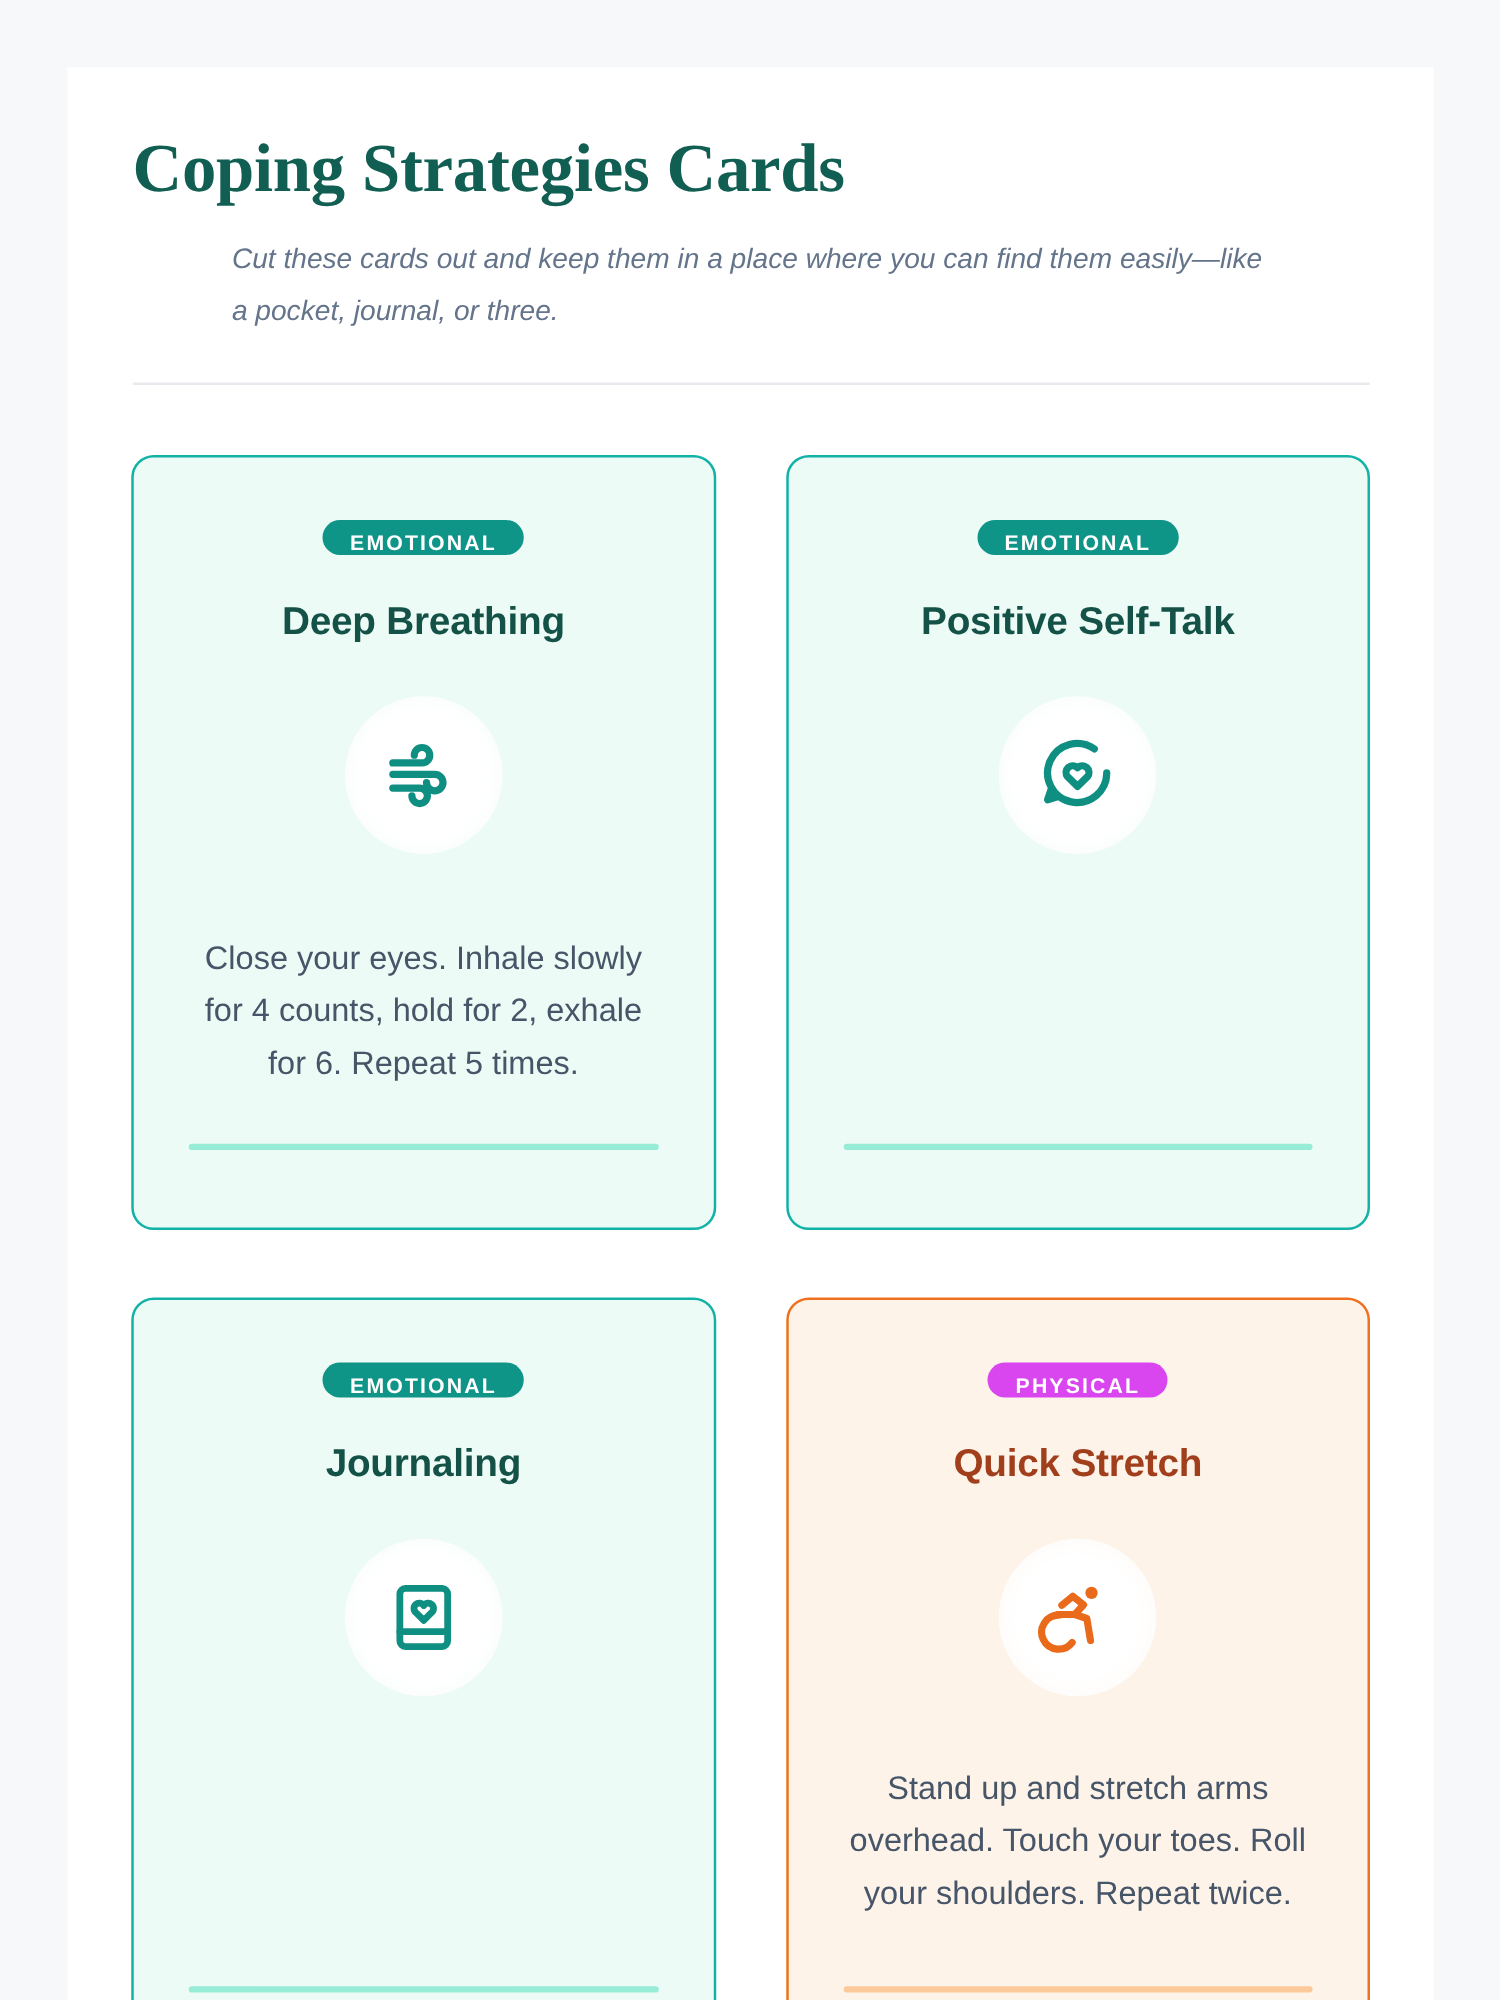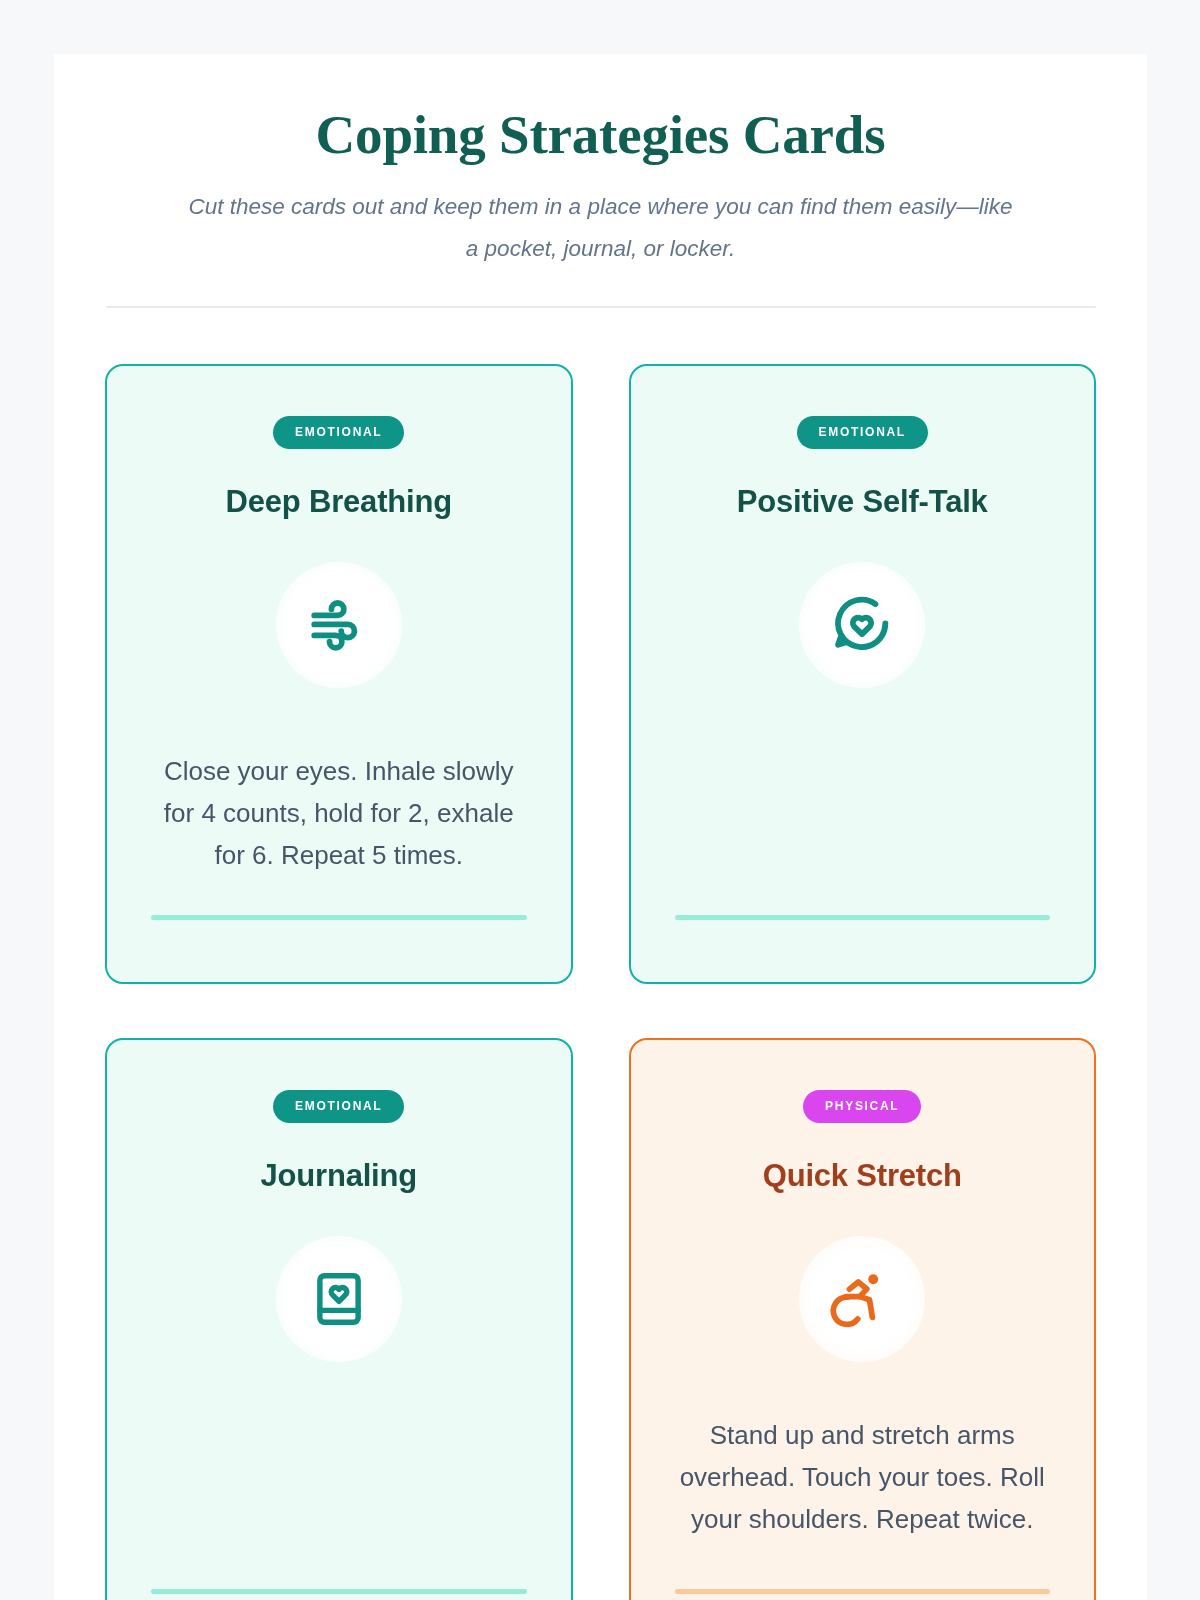--- a/index.html
+++ b/index.html
@@ -22,21 +22,20 @@
     width: 1093px;
     min-height: 1546px;
     background: #ffffff;
     box-sizing: border-box;
     padding: 0;
   }
 
   
   .page-header {
     padding: 52px 52px 0 52px;
-    text-align: center;
   }
   .page-title {
     margin: 0;
     font-family: "Liberation Serif", "DejaVu Serif", serif;
     font-size: 55px;
     font-weight: 700;
     line-height: 1.06;
     letter-spacing: -0.2px;
     color: #115e52;
   }
@@ -86,25 +85,25 @@
   }
   .strategy-card.theme-physical {
     border-color: #ef7120;
     background: #fdf3e8;
   }
 
   .card-badge {
     display: inline-block;
     background: #0f9488;
     color: #ffffff;
-    font-size: 12px;
+    font-size: 17px;
     font-weight: 700;
     letter-spacing: 1.7px;
     line-height: 1;
-    padding: 10px 22px 11px 22px;
+    padding: 10px 22px 1px 22px;
     border-radius: 999px;
     text-transform: uppercase;
   }
   .theme-physical .card-badge {
     background: #d946ef;
   }
 
   .card-title {
     margin: 35px 0 0 0;
     font-size: 31px;
@@ -157,21 +156,21 @@
   
   .row-2 .card-body { margin-top: 52px; }
 </style>
 </head>
 <body>
 
 <div class="sheet">
 
   <div class="page-header">
     <h1 class="page-title">Coping Strategies Cards</h1>
-    <p class="page-subtitle">Cut these cards out and keep them in a place where you can find them easily—like a pocket, journal, or locker.</p>
+    <p class="page-subtitle">Cut these cards out and keep them in a place where you can find them easily—like a pocket, journal, or three.</p>
     <div class="header-divider"></div>
   </div>
 
   <div class="card-grid">
 
     <div class="strategy-card theme-emotional">
       <span class="card-badge">EMOTIONAL</span>
       <h2 class="card-title">Deep Breathing</h2>
       <div class="card-icon-wrap">
         <span>

